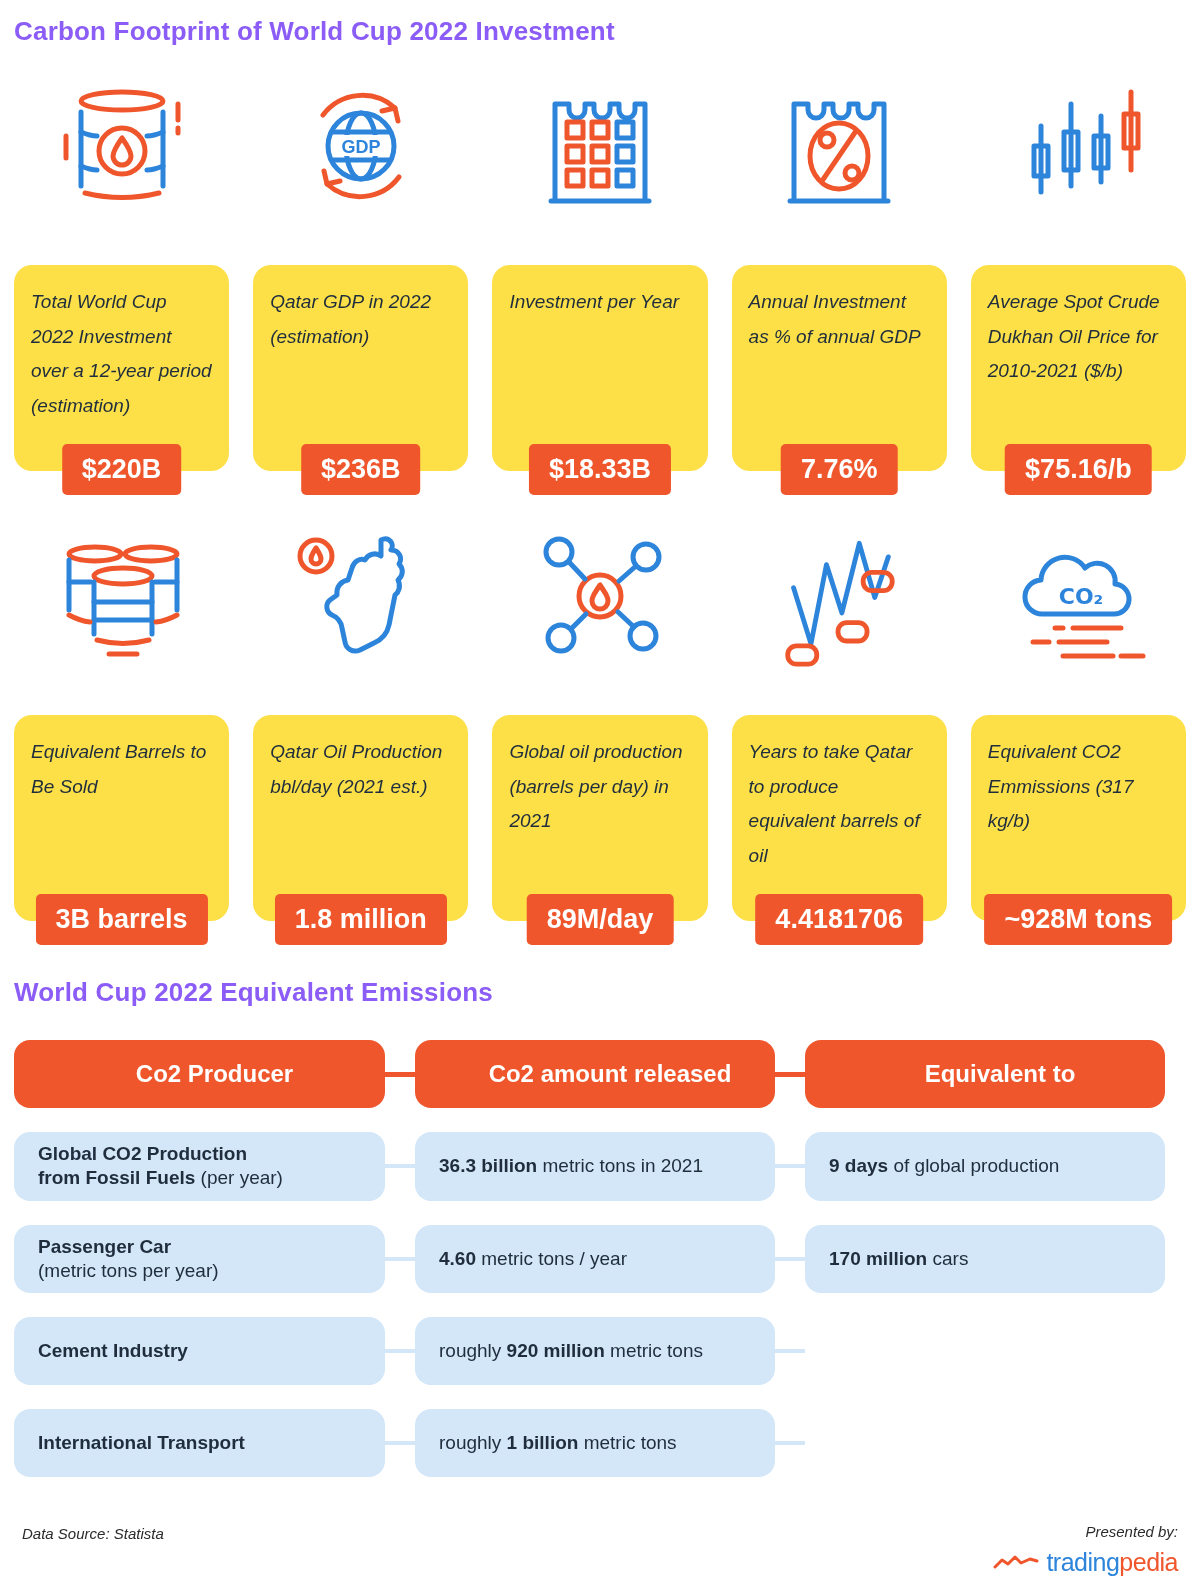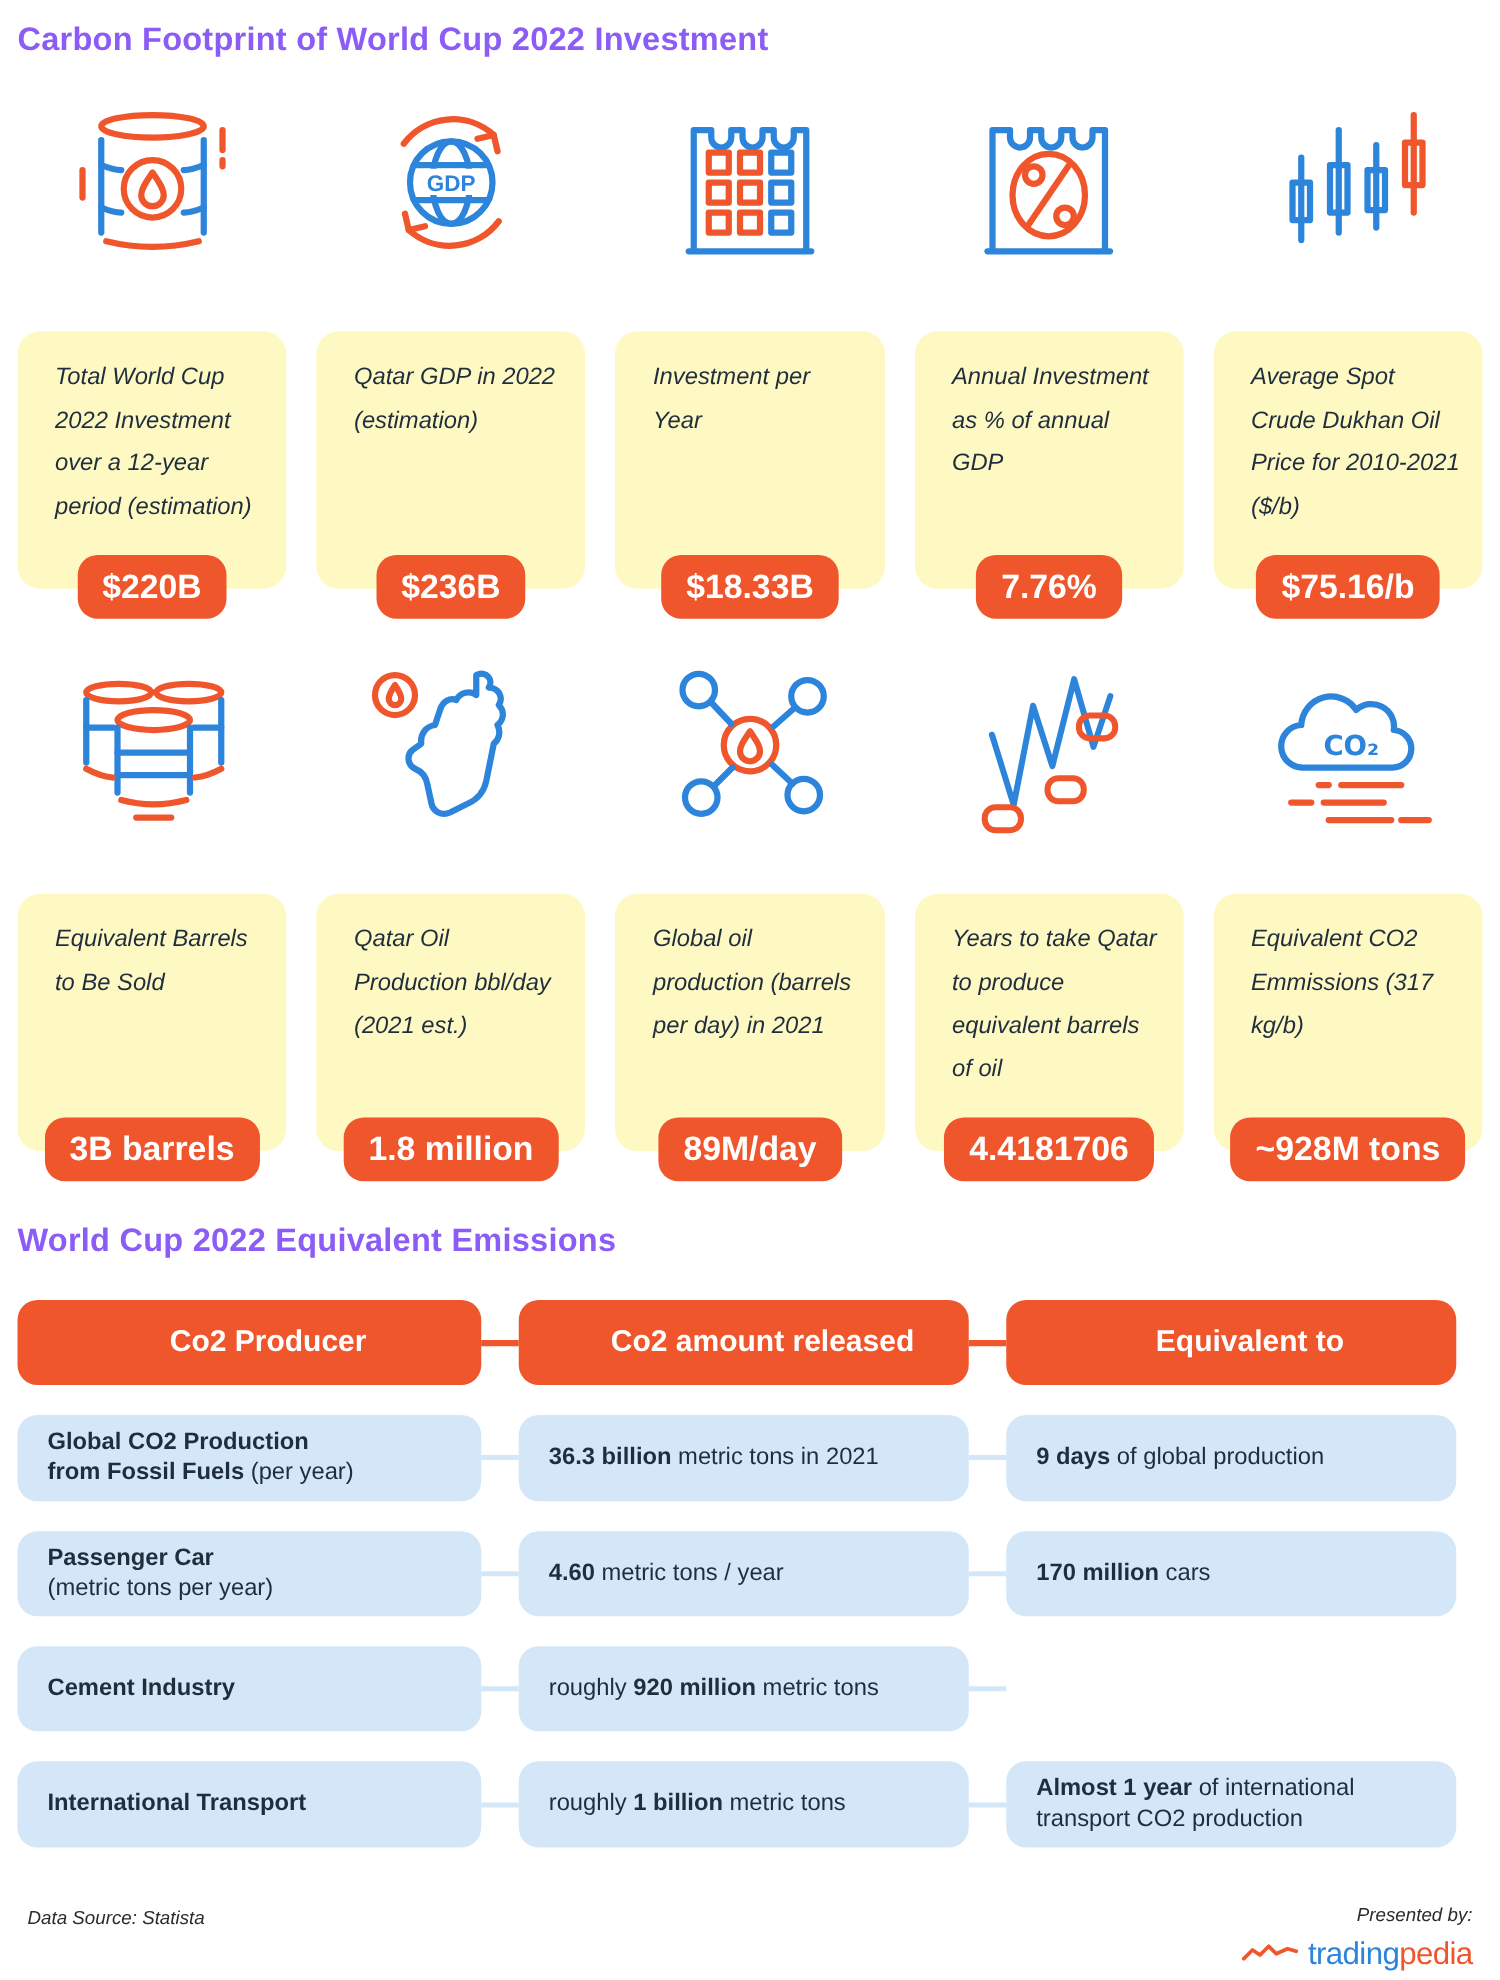--- a/index.html
+++ b/index.html
@@ -21,29 +21,29 @@
     margin-top:24px;
   }
   .stats-grid.row2 { margin-top:50px; }
   .stat { display:flex; flex-direction:column;gap:28px; }
   .icon-box {
     height:150px; display:flex; align-items:center; justify-content:center;
     margin-bottom:16px;
   }
   .icon-box svg { width:150px; height:145px; }
   .card {
-    position:relative; background:#fef9c3; border-radius:18px;
-    padding:20px 17px 34px 30px; height:206px; box-sizing:border-box;
+    position:relative; background:#fde047; border-radius:18px;
+    padding:20px 17px 34px 17px; height:206px; box-sizing:border-box;
   }
   .card-label { font-size:19px; line-height:1.82; color:#1f2d3d;font-style:italic; }
   .card-label.italic { font-style:italic; }
   .badge {
     position:absolute; left:50%; bottom:-24px; transform:translateX(-50%);
     background:#f0562c; color:#ffffff; font-weight:bold; font-size:27px;
-    padding:10px 20px; border-radius:16px; white-space:nowrap;
+    padding:10px 20px; border-radius:5px; white-space:nowrap;
   }
 
   
   .section-title { margin-top:56px; }
   .e-grid {
     display:grid; grid-template-columns:371px 30px 360px 30px 360px;
     align-items:stretch;
   }
   .e-head { margin-top:32px; }
   .pill {
@@ -355,23 +355,20 @@
 
   <div class="e-grid e-row">
     <div class="ecell">
         <span class="inner"><span class="b">International Transport</span></span>
       </div>
     <div class="rconn"></div>
     <div class="ecell">
         <span class="inner"><span>roughly </span><span class="b">1 billion</span><span> metric tons</span></span>
       </div>
     <div class="rconn"></div>
-    <div class="ecell">
-        <span class="inner"><span class="b">Almost 1 year</span><span> of international transport CO2 production</span></span>
-      </div>
   </div>
 
   <div class="footer">
     <div class="source">Data Source: Statista</div>
     <div class="presented">
       <div class="presented-label">Presented by:</div>
       <div class="brand">
         <svg viewBox="0 0 48 20">
           <path d="M3,14 L10,7 L16,11 L23,4 L29,10 L38,6 L45,8" fill="none" stroke="#f0562c" stroke-width="3" stroke-linecap="round" stroke-linejoin="round"></path>
         </svg>

